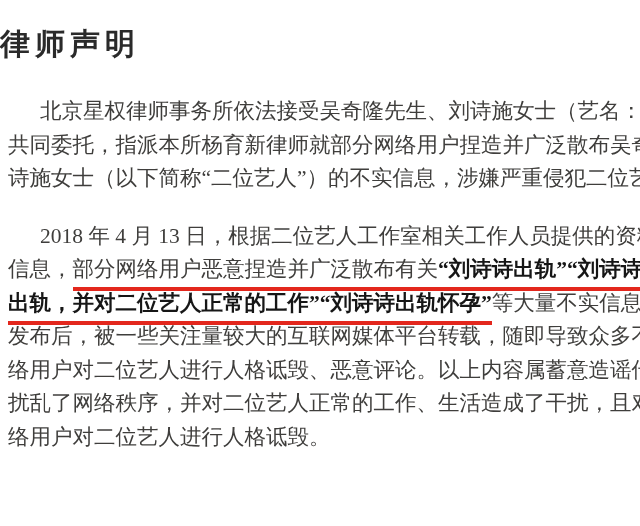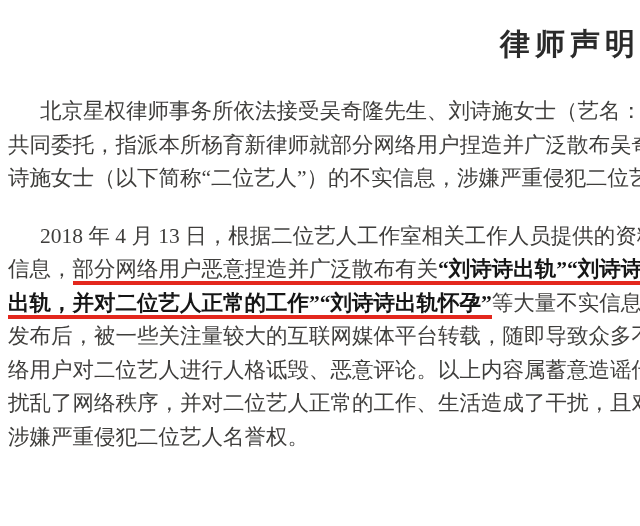--- a/index.html
+++ b/index.html
@@ -13,21 +13,21 @@
   .page {
     position: relative;
     width: 640px;
     height: 526px;
     background: var(--bg, #ffffff);
     font-family: "Liberation Serif", "DejaVu Serif", serif;
     color: var(--text, #3f3e3c);
   }
   .title {
     margin: 24px 0 0 0;
-    text-align: right;
+    text-align: left;
     font-family: "Liberation Sans", "DejaVu Sans", sans-serif;
     font-size: 30px;
     font-weight: 700;
     letter-spacing: 5px;
     color: #2a2a2a;
   }
   .ref {
     margin-top: 20px;
     text-align: right;
     padding-right: 36px;
@@ -55,37 +55,37 @@
   }
   .line.first {
     text-indent: 32px;
   }
   .bold {
     font-weight: 700;
     color: var(--boldtext, #161616);
   }
   .redline {
     border-bottom: 4px solid var(--red, #e3271d);
-    padding-bottom: 0;
+    padding-bottom: 6px;
   }
 </style>
 </head>
 <body>
 
 <div class="page">
   <h1 class="title">律师声明</h1>
   <div class="doc-body">
       <div class="paragraph">
         <div class="line first"><span>北京星权律师事务所依法接受吴奇隆先生、刘诗施女士（艺名：刘诗诗）的</span></div>
         <div class="line"><span>共同委托，指派本所杨育新律师就部分网络用户捏造并广泛散布吴奇隆先生和刘</span></div>
         <div class="line"><span>诗施女士（以下简称“二位艺人”）的不实信息，涉嫌严重侵犯二位艺人名誉权</span></div>
       </div>
       <div class="paragraph">
         <div class="line first"><span>2018 年 4 月 13 日，根据二位艺人工作室相关工作人员提供的资料和反馈的</span></div>
         <div class="line"><span>信息，</span><span class="redline">部分网络用户恶意捏造并广泛散布有关</span><span class="bold redline">“刘诗诗出轨”“刘诗诗承认婚内</span></div>
         <div class="line"><span class="bold redline">出轨，并对二位艺人正常的工作”“刘诗诗出轨怀孕”</span><span>等大量不实信息。上述信息</span></div>
         <div class="line"><span>发布后，被一些关注量较大的互联网媒体平台转载，随即导致众多不明真相的网</span></div>
         <div class="line"><span>络用户对二位艺人进行人格诋毁、恶意评论。以上内容属蓄意造谣传谣，已严重</span></div>
         <div class="line"><span>扰乱了网络秩序，并对二位艺人正常的工作、生活造成了干扰，且对他们的公众</span></div>
-        <div class="line last"><span>涉嫌严重侵犯二位艺人名誉权。</span></div>
+        <div class="line last"><span>络用户对二位艺人进行人格诋毁。</span></div>
       </div>
     </div>
 </div>
 
 </body></html>

